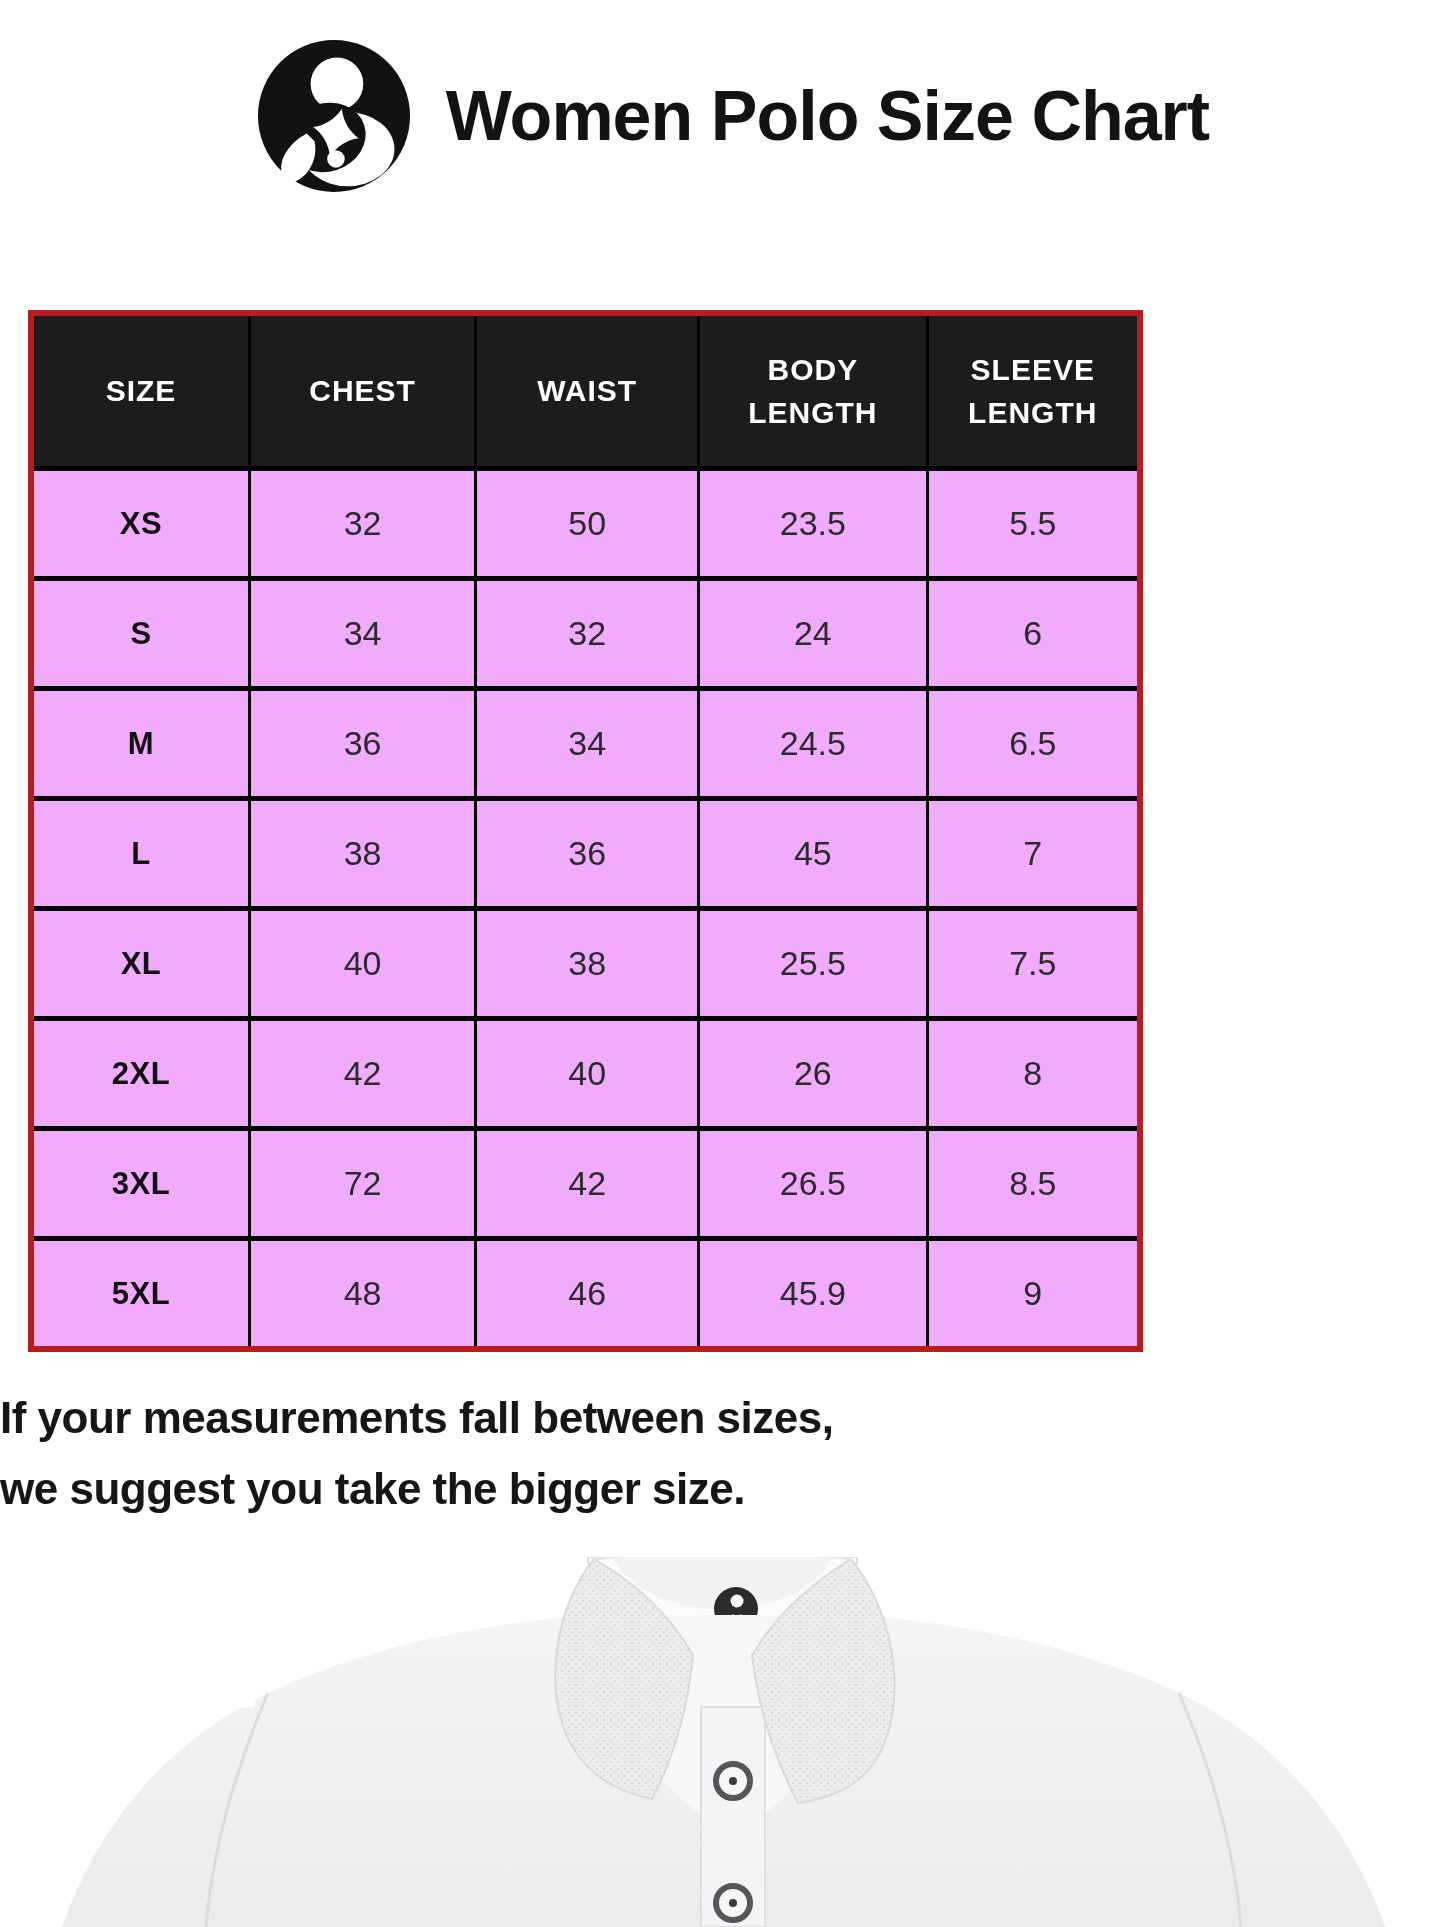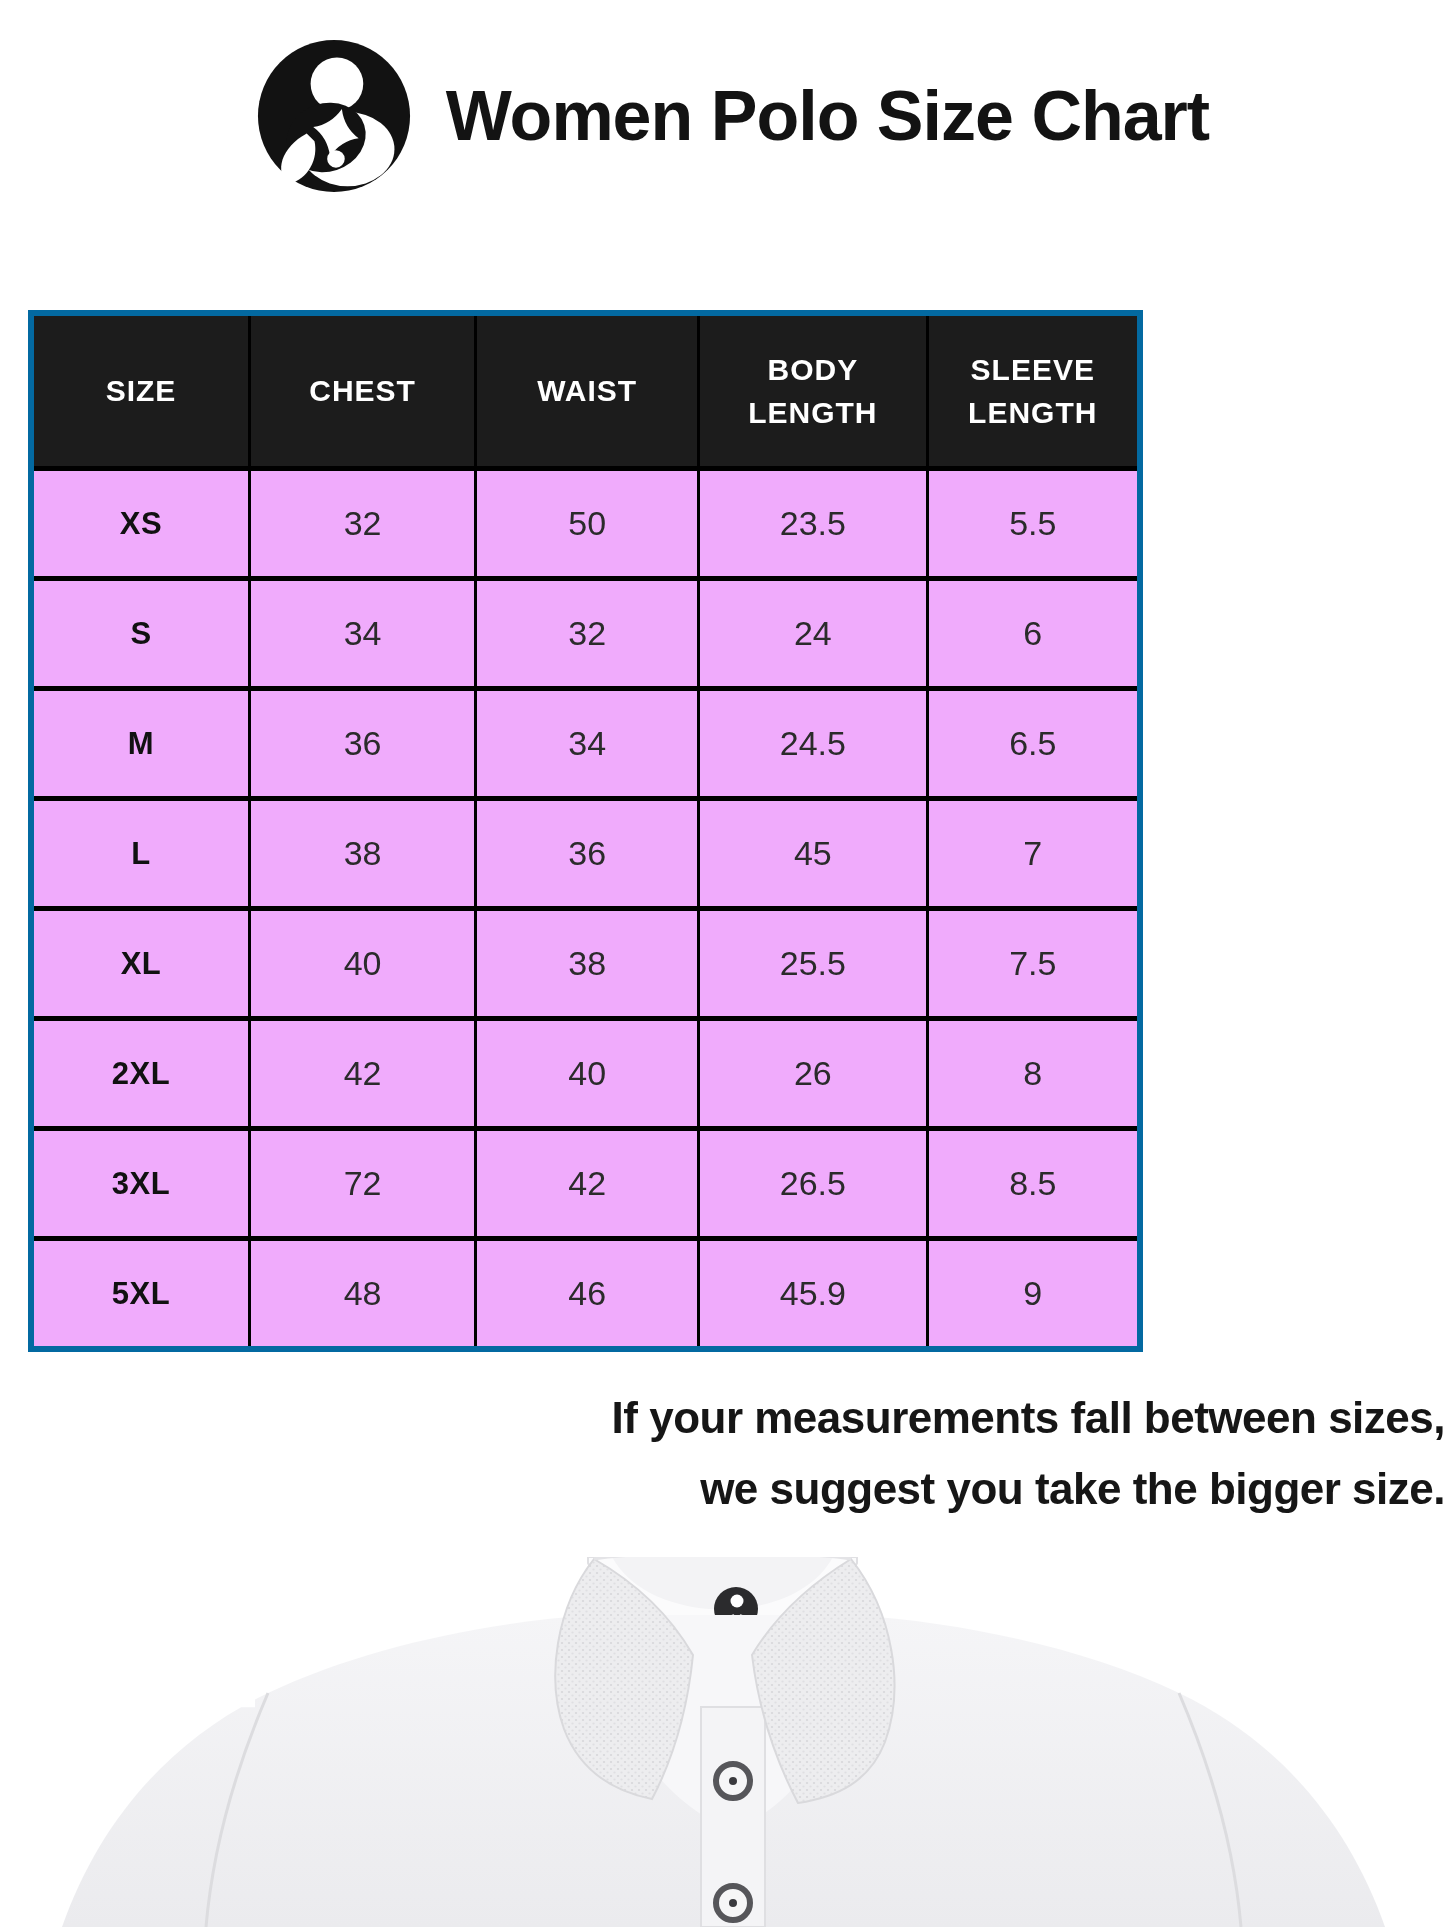--- a/index.html
+++ b/index.html
@@ -19,21 +19,21 @@
   .brand-logo{width:156px;height:156px;flex:0 0 auto;}
   .page-title{
     font-size:70px;font-weight:800;letter-spacing:-1px;color:#131313;
     white-space:nowrap;
   }
   
   .table-wrap{position:absolute;top:310px;left:28px;}
   table.size-chart{
     border-collapse:collapse;table-layout:fixed;
     width:1115px;
-    border:6px solid #0369a1;
+    border:6px solid #b91c1c;
   }
   table.size-chart th{
     background:#1c1c1c;color:#ffffff;
     height:150px;
     font-size:30px;font-weight:700;letter-spacing:1px;
     text-align:center;vertical-align:middle;
     border:3px solid #000;border-bottom-width:5px;
     padding:0 26px;line-height:1.45;
   }
   table.size-chart td{
@@ -42,23 +42,23 @@
     border:3px solid #000;border-top-width:5px;
     font-size:34px;color:#2b2b2b;font-weight:400;
     background:#f0abfc;
   }
   table.size-chart td.size-cell{
     font-weight:700;font-size:31px;color:#111111;letter-spacing:0.5px;
   }
   
   .fit-note{
     position:absolute;top:1382px;left:0;right:0;
-    text-align:right;
+    text-align:left;
     font-size:44px;font-weight:800;color:#161616;
-    line-height:1.62;letter-spacing:-0.5px;padding-left:48px;
+    line-height:1.62;letter-spacing:-0.5px;
   }
   
   .polo-photo{position:absolute;left:0;bottom:0;width:1445px;height:370px;display:block;}
 </style>
 </head>
 <body>
 
 <div class="page">
 
   <div class="brand-header">

